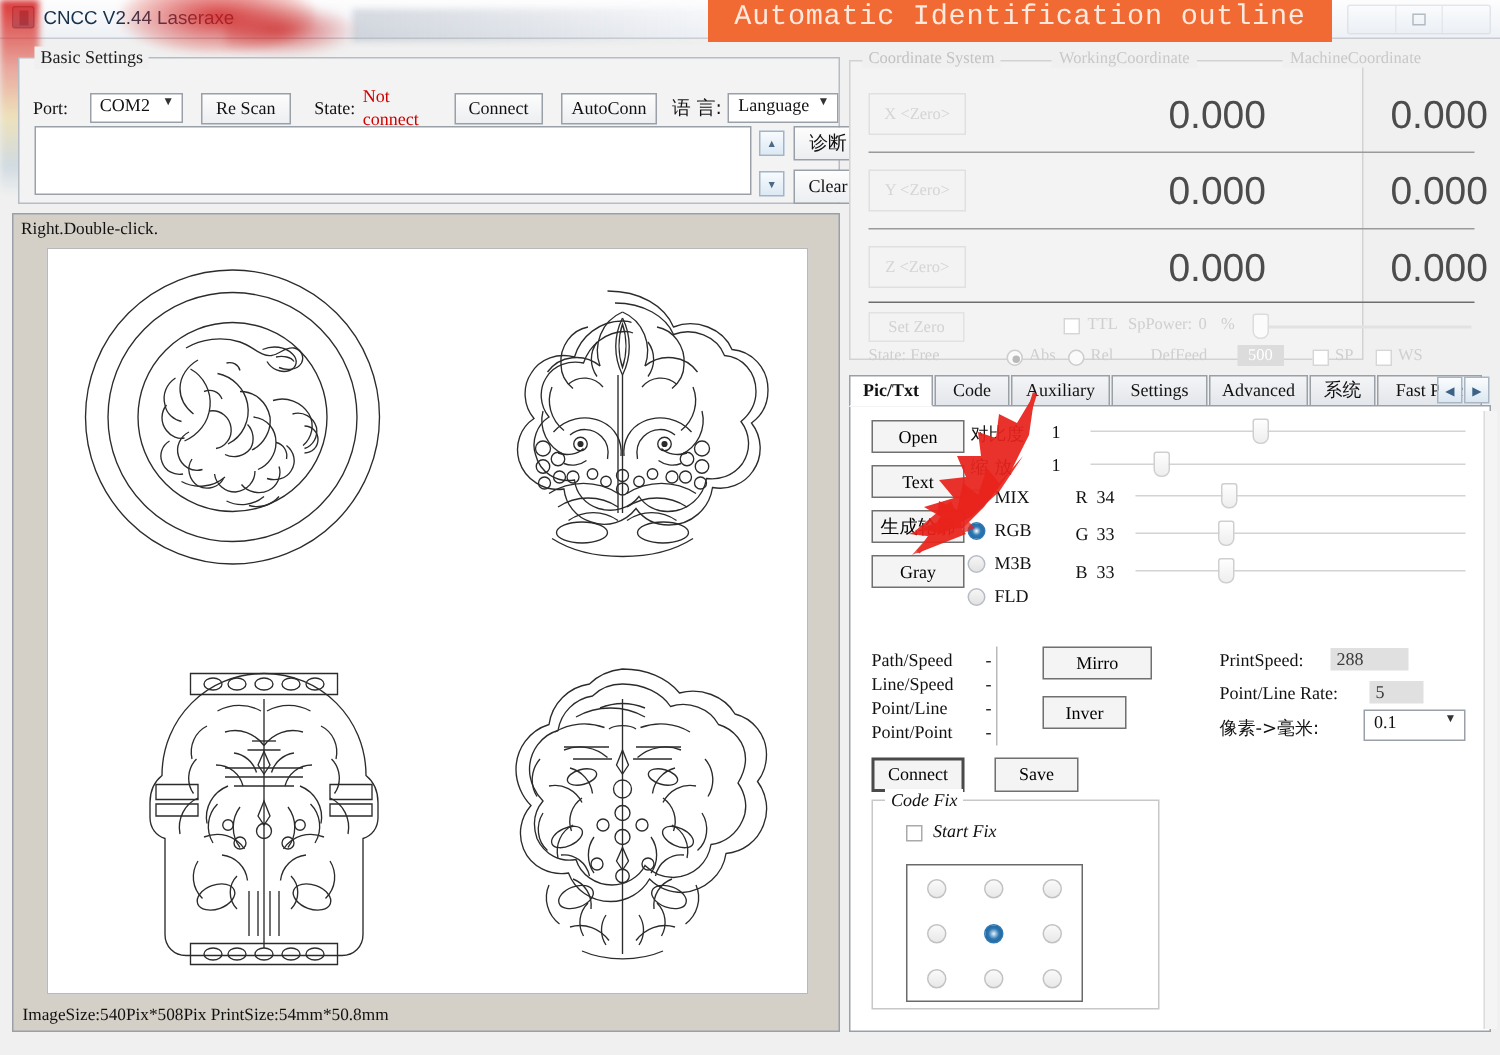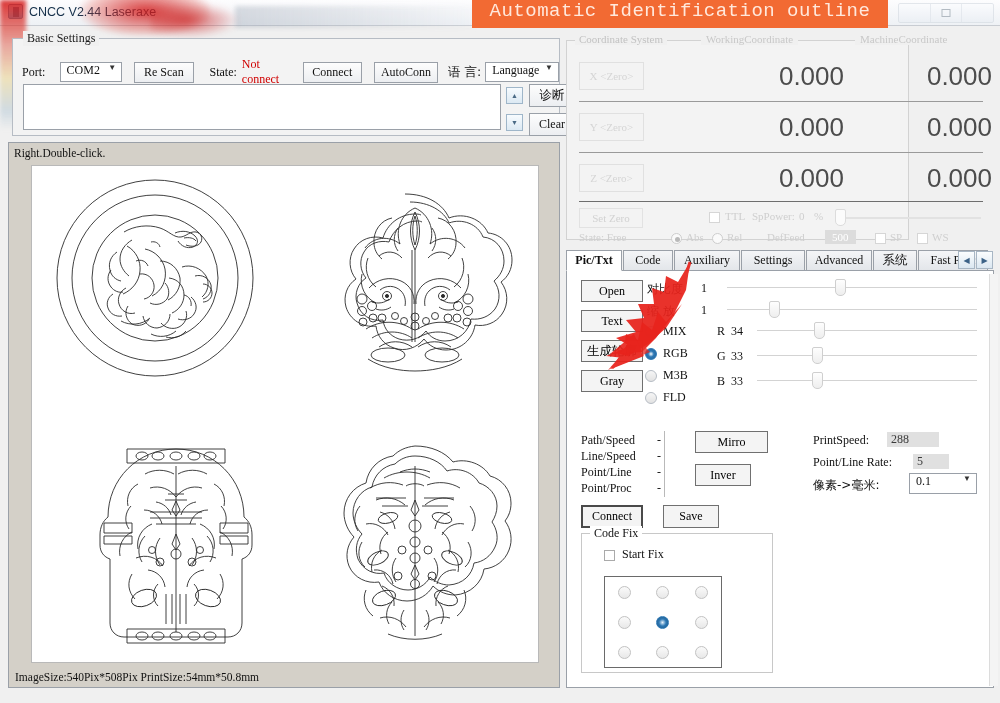--- a/index.html
+++ b/index.html
@@ -238,20 +238,21 @@
     border:1px solid #cfcfcf; border-radius:2px 2px 5px 5px;
   }
   .sld-lbl{ position:absolute; font-size:12px; color:#111; }
   .vbar{ position:absolute; width:1px; background:#b9b9b9; }
   .grayval{
     display:inline-block; background:#e0e0e0; color:#3a3a3a; padding:0 4px;
   }
   #codefix{
     position:absolute; left:14px; top:262px; width:192px; height:140px;
     border:1px solid #c8c8c8;
+    font-style:italic;
   }
   #codefix-legend{
     position:absolute; left:8px; top:-8px; background:#fff; padding:0 4px; font-size:12px; color:#111;
   }
   #grid3{
     position:absolute; left:22px; top:42px; width:118px; height:92px;
     border:1px solid #6a6a6a; background:#fff;
     display:grid; grid-template-columns:repeat(3,1fr); grid-template-rows:repeat(3,1fr);
     place-items:center;
   }
@@ -676,21 +677,21 @@
   <span class="sld-lbl" style="left:164px;top:103px">33</span>
   <span class="sld-track" style="left:190px;top:109px;width:220px"></span>
   <span class="sld-thumb" style="left:245px;top:101px"></span>
 
   <span class="rlbl" style="left:14px;top:162px">Path/Speed</span>
   <span class="rlbl" style="left:90px;top:162px">-</span>
   <span class="rlbl" style="left:14px;top:178px">Line/Speed</span>
   <span class="rlbl" style="left:90px;top:178px">-</span>
   <span class="rlbl" style="left:14px;top:194px">Point/Line</span>
   <span class="rlbl" style="left:90px;top:194px">-</span>
-  <span class="rlbl" style="left:14px;top:210px">Point/Proc</span>
+  <span class="rlbl" style="left:14px;top:210px">Point/Point</span>
   <span class="rlbl" style="left:90px;top:210px">-</span>
   <span class="vbar" style="left:97px;top:160px;height:66px"></span>
 
   <div class="pbtn" style="left:128px;top:160px;width:73px;height:22px">Mirro</div>
   <div class="pbtn" style="left:128px;top:193px;width:56px;height:22px">Inver</div>
 
   <span class="rlbl" style="left:246px;top:162px">PrintSpeed:</span>
   <span class="rlbl grayval" style="left:320px;top:161px;width:52px">288</span>
   <span class="rlbl" style="left:246px;top:184px">Point/Line Rate:</span>
   <span class="rlbl grayval" style="left:346px;top:183px;width:36px">5</span>

